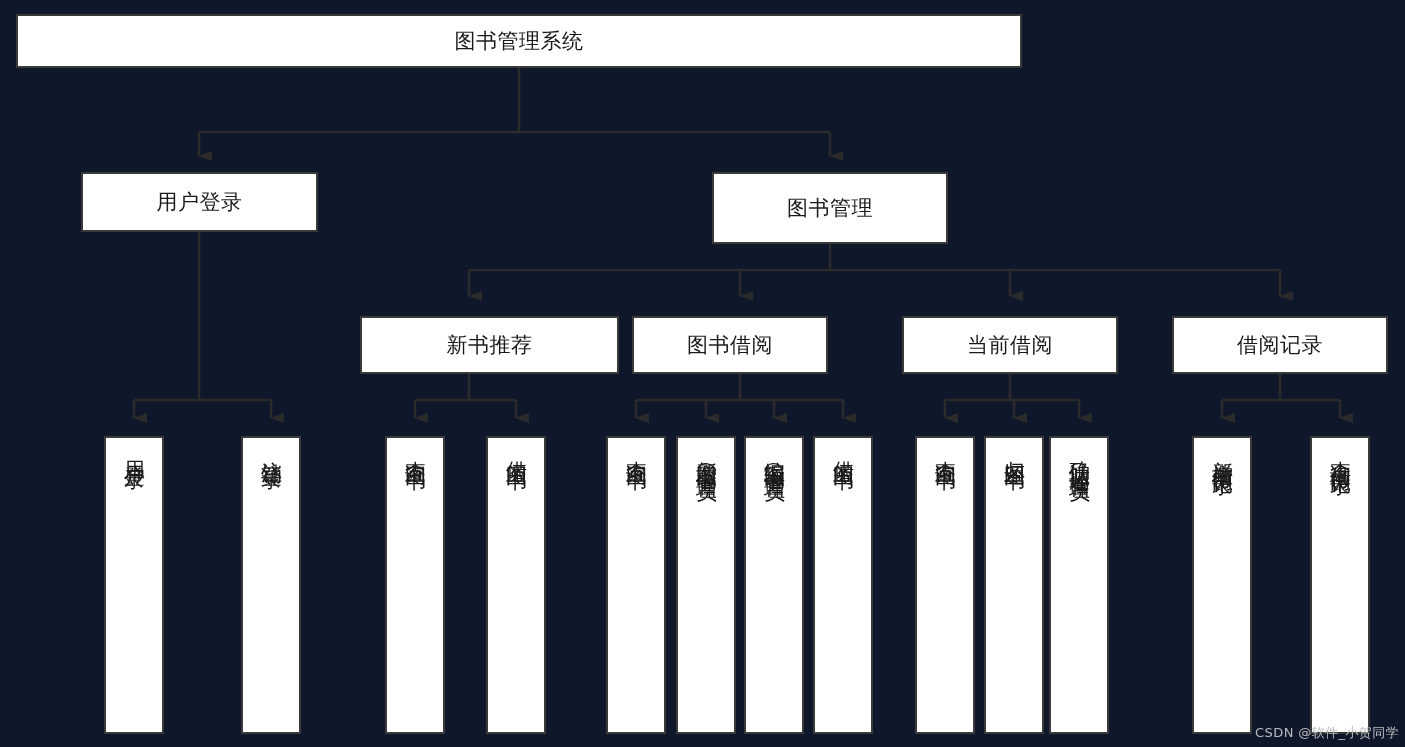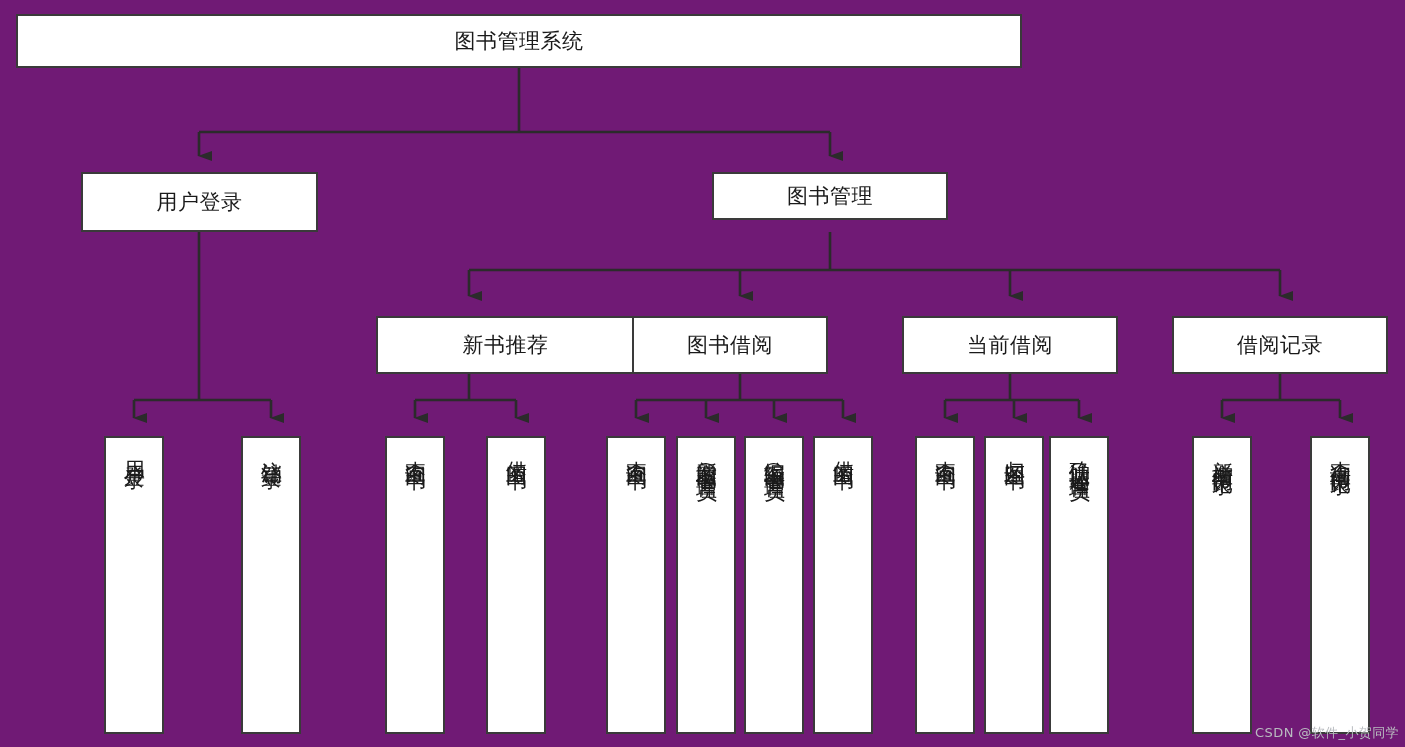--- a/index.html
+++ b/index.html
@@ -8,21 +8,21 @@
     padding: 0;
     background: #ffffff;
   }
   body {
     font-family: "DejaVu Sans", "Liberation Sans", sans-serif;
   }
   #diagram-root {
     position: relative;
     width: 1405px;
     height: 747px;
-    background: #701a75;
+    background: #0f172a;
     overflow: hidden;
   }
   #diagram-svg {
     position: absolute;
     left: 0;
     top: 0;
     width: 1405px;
     height: 747px;
   }
   
@@ -145,25 +145,25 @@
   </svg>
 
   <div class="node horizontal" style="left:16px; top:14px; width:1006px; height:54px;">
     <span class="node-label">图书管理系统</span>
   </div>
 
   <div class="node horizontal" style="left:81px; top:172px; width:237px; height:60px;">
     <span class="node-label">用户登录</span>
   </div>
 
-  <div class="node horizontal" style="left:712px; top:172px; width:236px; height:48px;">
+  <div class="node horizontal" style="left:712px; top:172px; width:236px; height:72px;">
     <span class="node-label">图书管理</span>
   </div>
 
-  <div class="node horizontal" style="left:360px; top:316px; width:259px; height:58px;margin-left:16px;">
+  <div class="node horizontal" style="left:360px; top:316px; width:259px; height:58px;">
     <span class="node-label">新书推荐</span>
   </div>
 
   <div class="node horizontal" style="left:632px; top:316px; width:196px; height:58px;">
     <span class="node-label">图书借阅</span>
   </div>
 
   <div class="node horizontal" style="left:1172px; top:316px; width:216px; height:58px;">
     <span class="node-label">借阅记录</span>
   </div>

